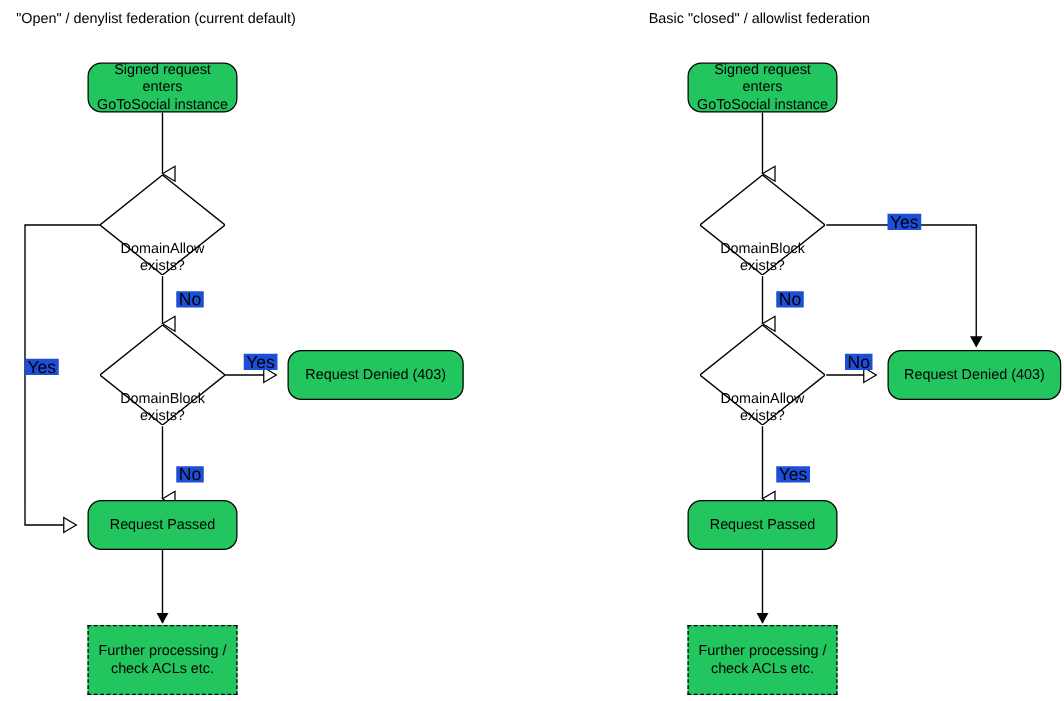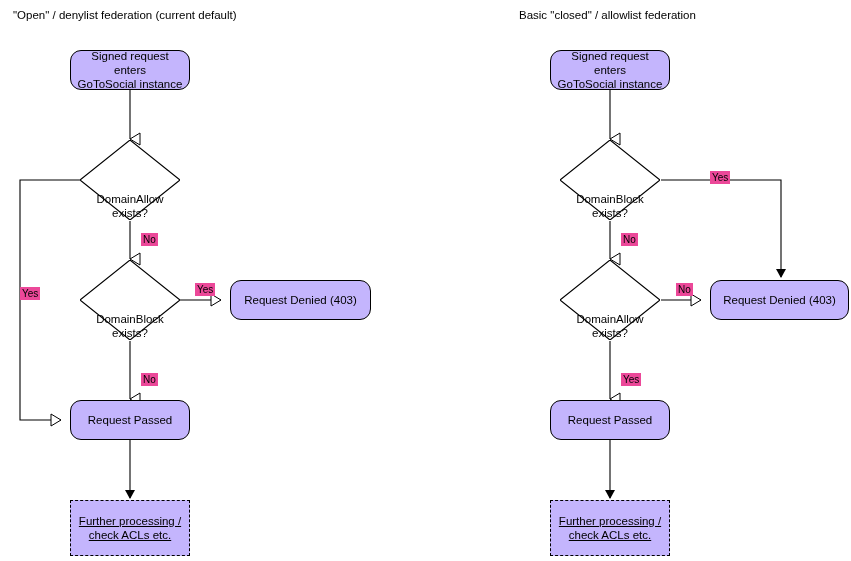--- a/index.html
+++ b/index.html
@@ -35,30 +35,29 @@
   .node {
     position: absolute;
     box-sizing: border-box;
     display: flex;
     align-items: center;
     justify-content: center;
     text-align: center;
     font-size: 11.5px;
     line-height: 14px;
     color: #000000;
-    background: #c4b5fd;
+    background: #22c55e;
   }
   .node.rounded {
     border: 1px solid #000000;
     border-radius: 11px;
   }
   .node.dashed {
     border: 1.4px dashed #000000;
     border-radius: 0;
-    text-decoration: underline;
   }
   .node.diamond {
     border: none;
     background: transparent;
     align-items: flex-end;
   }
   .node .node-label {
     position: relative;
     z-index: 2;
     padding: 0 4px;
@@ -66,24 +65,24 @@
   }
   .diamond svg {
     position: absolute;
     left: 0;
     top: 0;
     z-index: 1;
   }
 
   .edge-label {
     position: absolute;
-    font-size: 10px;
+    font-size: 14px;
     line-height: 13px;
     color: #000000;
-    background: #ec4899;
+    background: #1d4ed8;
     padding: 0 2px;
     white-space: nowrap;
   }
 </style>
 </head>
 <body>
 
 <svg id="canvas" viewBox="0 0 851 561" xmlns="http://www.w3.org/2000/svg">
   <defs>
     <marker id="openArrowDown" markerWidth="14" markerHeight="12" refX="7" refY="11" orient="auto" markerUnits="userSpaceOnUse">

